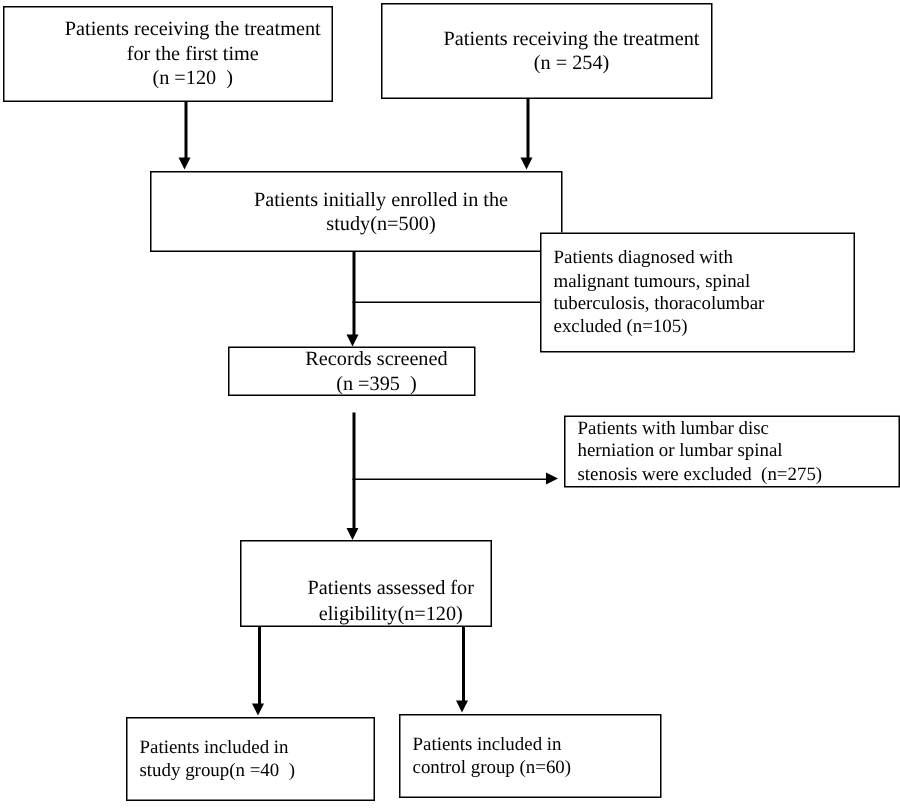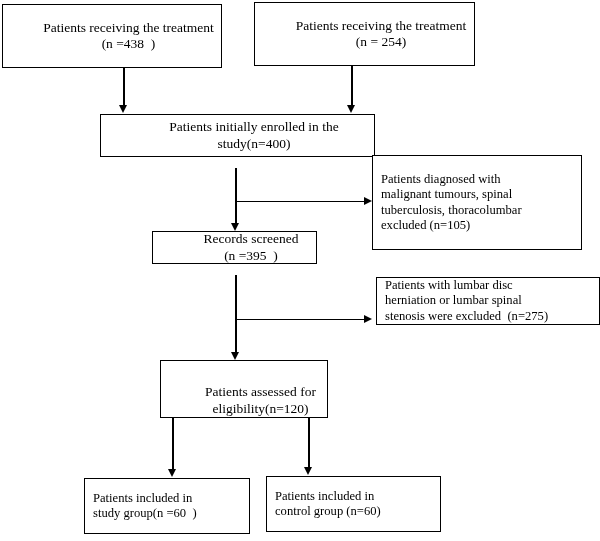--- a/index.html
+++ b/index.html
@@ -60,46 +60,47 @@
     width: 0; height: 0;
     border-top: 4.5px solid transparent;
     border-bottom: 4.5px solid transparent;
     border-left: 8px solid #000000;
     z-index: 2;
   }
 
   
   #node-first-time   { left: 2px;   top: 4px;   width: 220px; height: 64px;  font-size: 13.5px; }
   #node-repeat       { left: 254px; top: 2px;   width: 221px; height: 64px;  font-size: 13.5px; }
-  #node-enrolled     { left: 100px; top: 114px; width: 275px; height: 43px;  font-size: 13.5px; }
-  #node-excl-1       { left: 372px; top: 155px; width: 210px; height: 95px;  font-size: 12.6px; }
+  #node-enrolled     { left: 100px; top: 114px; width: 275px; height: 54px;  font-size: 13.5px; }
+  #node-excl-1       { left: 360px; top: 155px; width: 210px; height: 80px;  font-size: 12.6px; }
   #node-screened     { left: 152px; top: 231px; width: 165px; height: 33px;  font-size: 13.5px; }
   #node-excl-2       { left: 376px; top: 277px; width: 224px; height: 48px;  font-size: 12.6px; }
   #node-eligibility  { left: 160px; top: 360px; width: 168px; height: 58px;  font-size: 13.5px; justify-content: flex-end; }
   #node-study        { left: 84px;  top: 478px; width: 166px; height: 56px;  font-size: 12.6px; }
   #node-control      { left: 266px; top: 476px; width: 175px; height: 56px;  font-size: 12.6px; }
 </style>
 </head>
 <body>
 
 <div id="canvas">
 
   <div class="node center" id="node-first-time">
     <span class="line">Patients receiving the treatment</span>
-    <span class="line">(n =438  )</span>
+    <span class="line">for the first time</span>
+    <span class="line">(n =120  )</span>
   </div>
 
   <div class="node center" id="node-repeat">
     <span class="line">Patients receiving the treatment</span>
     <span class="line">(n = 254)</span>
   </div>
 
   <div class="node center" id="node-enrolled">
     <span class="line">Patients initially enrolled in the</span>
-    <span class="line">study(n=400)</span>
+    <span class="line">study(n=500)</span>
   </div>
 
   <div class="node left" id="node-excl-1">
     <span class="line">Patients diagnosed with</span>
     <span class="line">malignant tumours, spinal</span>
     <span class="line">tuberculosis, thoracolumbar</span>
     <span class="line">excluded (n=105)</span>
   </div>
 
   <div class="node center" id="node-screened">
@@ -113,21 +114,21 @@
     <span class="line">stenosis were excluded  (n=275)</span>
   </div>
 
   <div class="node center" id="node-eligibility">
     <span class="line">Patients assessed for</span>
     <span class="line">eligibility(n=120)</span>
   </div>
 
   <div class="node left" id="node-study">
     <span class="line">Patients included in</span>
-    <span class="line">study group(n =60  )</span>
+    <span class="line">study group(n =40  )</span>
   </div>
 
   <div class="node left" id="node-control">
     <span class="line">Patients included in</span>
     <span class="line">control group (n=60)</span>
   </div>
 
   <div class="vline" style="left:123px; top:68px; height:38px;"></div>
   <div class="arrow-down" style="left:119.3px; top:105px;"></div>
 

